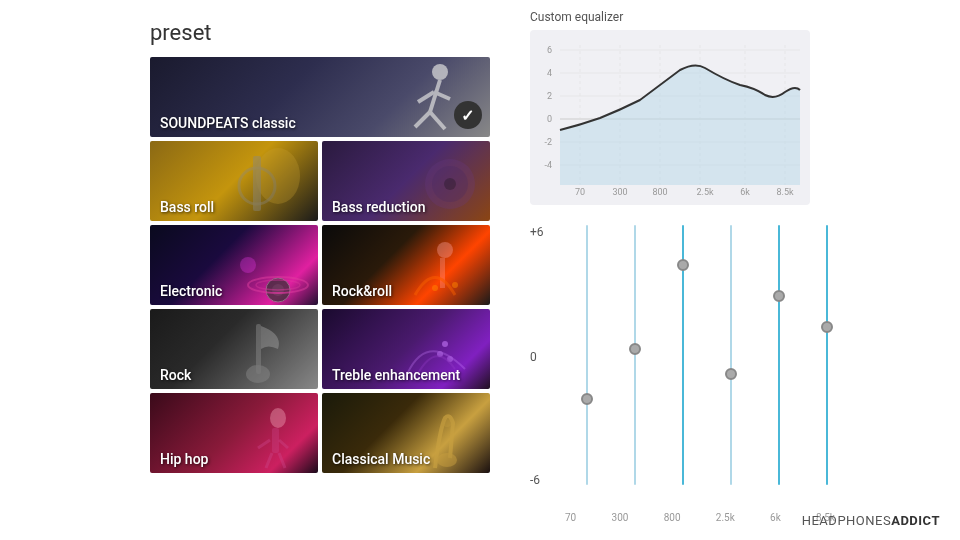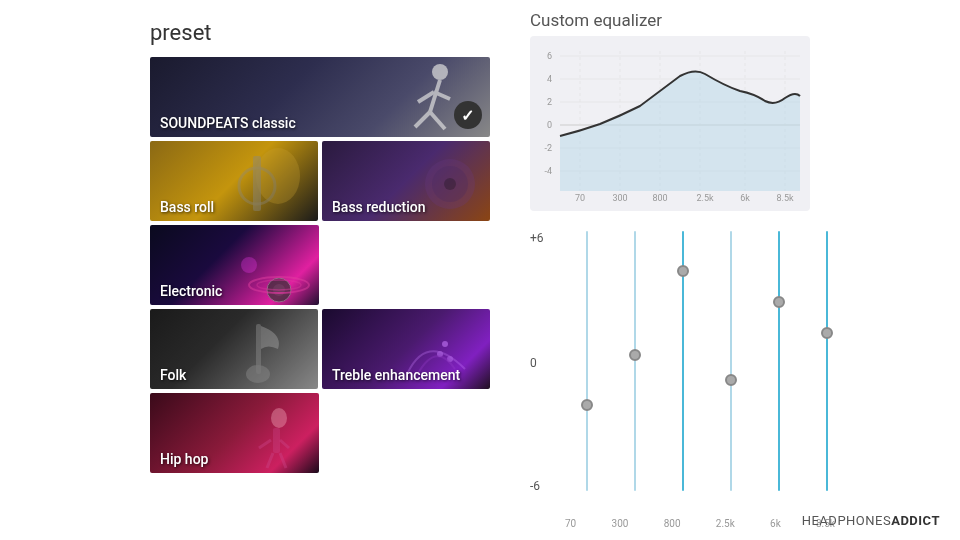--- a/index.html
+++ b/index.html
@@ -122,21 +122,21 @@
     .right-panel {
       position: absolute;
       left: 510px;
       top: 0;
       width: 450px;
       height: 540px;
       padding: 10px 20px;
     }
 
     .eq-title {
-      font-size: 17px;
+      font-size: 12px;
       color: #555;
       margin-bottom: 6px;
       font-weight: 400;
     }
 
     
     .chart-container {
       width: 280px;
       height: 175px;
       background: #f0f0f4;
@@ -213,30 +213,40 @@
       <div class="preset-item half-width bg-electronic">
         <svg style="position:absolute;bottom:0;right:0;height:70px;width:100px;opacity:0.7" viewBox="0 0 100 70">
           <circle cx="60" cy="55" r="12" fill="#333" stroke="#888" stroke-width="1"></circle>
           <circle cx="60" cy="55" r="6" fill="#444"></circle>
           <ellipse cx="60" cy="50" rx="30" ry="8" fill="none" stroke="#e040a0" stroke-width="2" opacity="0.7"></ellipse>
           <ellipse cx="60" cy="50" rx="22" ry="5" fill="none" stroke="#e040a0" stroke-width="1.5" opacity="0.5"></ellipse>
           <circle cx="30" cy="30" r="8" fill="#ff40ff" opacity="0.4"></circle>
         </svg>
         <div class="preset-item-label">Electronic</div>
       </div>
+      <div class="preset-item half-width bg-rock">
+        <svg style="position:absolute;right:5px;top:5px;height:75px;width:90px;opacity:0.6" viewBox="0 0 90 75">
+          <circle cx="50" cy="20" r="8" fill="#ffaaaa" opacity="0.6"></circle>
+          <rect x="45" y="28" width="5" height="30" fill="#ffaaaa" opacity="0.5"></rect>
+          <circle cx="60" cy="55" r="3" fill="#ff8800" opacity="0.8"></circle>
+          <circle cx="40" cy="58" r="3" fill="#ff8800" opacity="0.8"></circle>
+          <path d="M20,65 Q40,30 60,65" stroke="#ff6600" stroke-width="3" fill="none" opacity="0.7"></path>
+        </svg>
+        <div class="preset-item-label">Rock&amp;roll</div>
+      </div>
     </div>
 
     <div class="preset-row">
       <div class="preset-item half-width bg-folk">
         <svg style="position:absolute;right:10px;top:5px;height:75px;width:80px;opacity:0.7" viewBox="0 0 80 75">
           <ellipse cx="30" cy="60" rx="12" ry="9" fill="#888" opacity="0.7"></ellipse>
           <rect x="28" y="10" width="5" height="50" rx="2" fill="#888" opacity="0.7"></rect>
           <path d="M33,12 Q55,20 50,35 Q40,30 33,35" fill="#aaa" opacity="0.6"></path>
         </svg>
-        <div class="preset-item-label">Folk</div>
+        <div class="preset-item-label">Rock</div>
       </div>
       <div class="preset-item half-width bg-treble">
         <svg style="position:absolute;right:5px;top:0;height:80px;width:100px;opacity:0.6" viewBox="0 0 100 80">
           <circle cx="60" cy="35" r="3" fill="#cc80ff" opacity="0.9"></circle>
           <circle cx="55" cy="45" r="3" fill="#cc80ff" opacity="0.8"></circle>
           <circle cx="65" cy="50" r="3" fill="#cc80ff" opacity="0.7"></circle>
           <path d="M20,70 Q40,20 80,60" stroke="#cc80ff" stroke-width="2" fill="none" opacity="0.5"></path>
           <path d="M30,70 Q50,30 70,60" stroke="#9940cc" stroke-width="2" fill="none" opacity="0.5"></path>
         </svg>
         <div class="preset-item-label">Treble enhancement</div>
@@ -248,20 +258,28 @@
         <svg style="position:absolute;right:10px;top:5px;height:75px;width:80px;opacity:0.7" viewBox="0 0 80 75">
           <ellipse cx="50" cy="20" rx="8" ry="10" fill="#ffbbcc" opacity="0.5"></ellipse>
           <rect x="44" y="30" width="7" height="25" rx="2" fill="#cc4488" opacity="0.5"></rect>
           <line x1="42" y1="42" x2="30" y2="50" stroke="#cc4488" stroke-width="3" opacity="0.6"></line>
           <line x1="51" y1="42" x2="60" y2="50" stroke="#cc4488" stroke-width="3" opacity="0.6"></line>
           <line x1="44" y1="55" x2="38" y2="70" stroke="#cc4488" stroke-width="3" opacity="0.6"></line>
           <line x1="51" y1="55" x2="57" y2="70" stroke="#cc4488" stroke-width="3" opacity="0.6"></line>
         </svg>
         <div class="preset-item-label">Hip hop</div>
       </div>
+      <div class="preset-item half-width bg-classical">
+        <svg style="position:absolute;right:5px;top:5px;height:75px;width:80px;opacity:0.7" viewBox="0 0 80 75">
+          <path d="M30,70 Q35,30 40,20 Q45,15 48,25 L45,60" stroke="#c8a040" stroke-width="4" fill="none"></path>
+          <ellipse cx="42" cy="62" rx="10" ry="7" fill="#c8a040" opacity="0.7"></ellipse>
+          <ellipse cx="42" cy="25" rx="5" ry="4" fill="#c8a040" opacity="0.5"></ellipse>
+        </svg>
+        <div class="preset-item-label">Classical Music</div>
+      </div>
     </div>
   </div>
 </div>
 
 <div class="right-panel">
   <div class="eq-title">Custom equalizer</div>
 
   <div class="chart-container">
     <svg class="chart-svg" viewBox="0 0 280 175">
 

